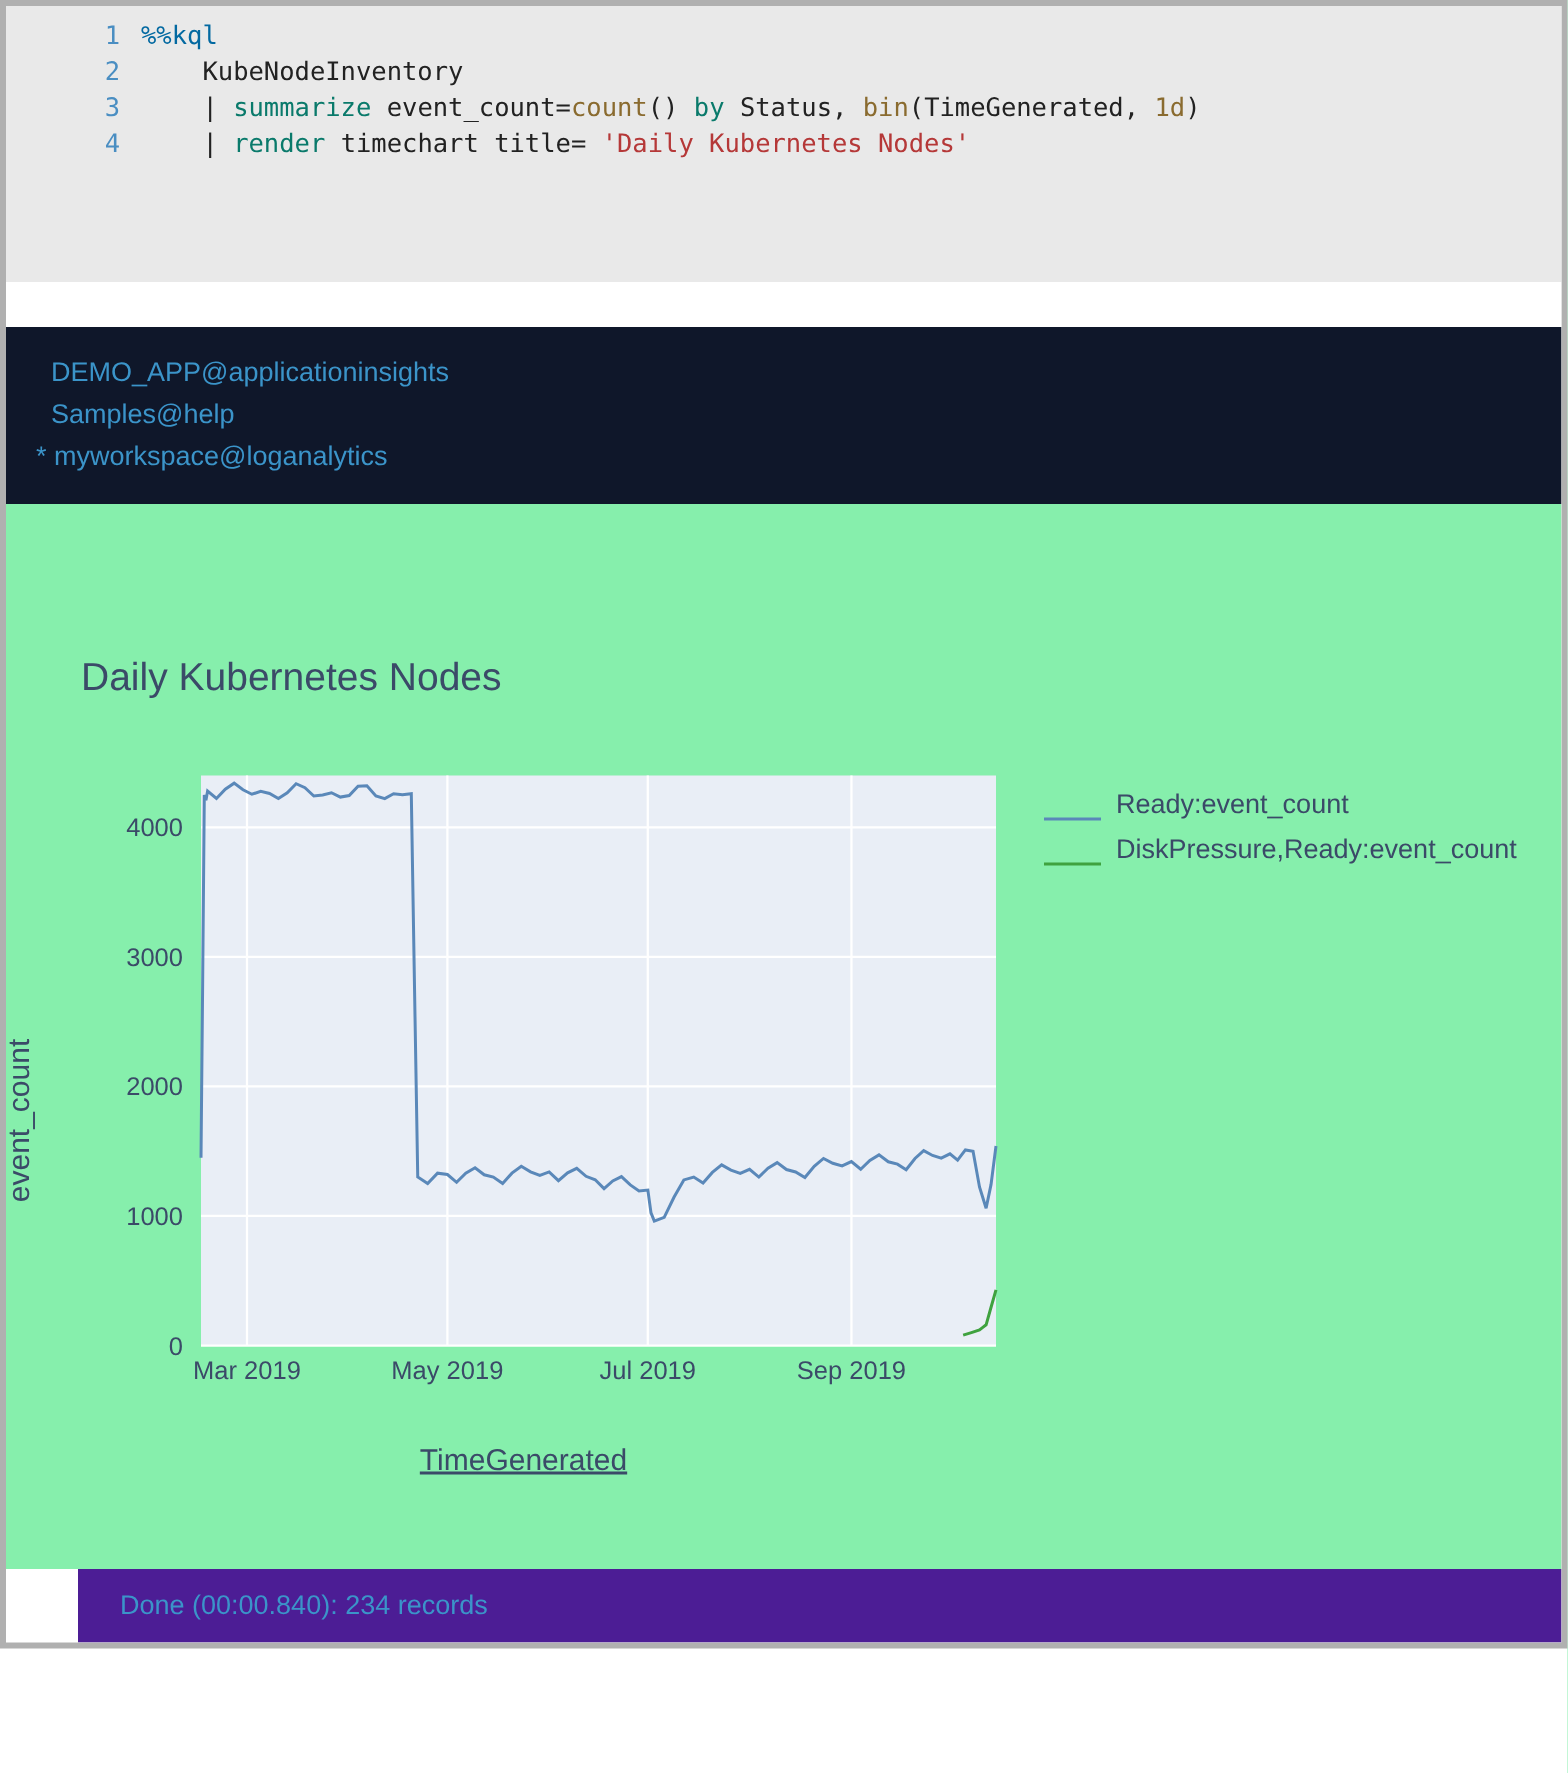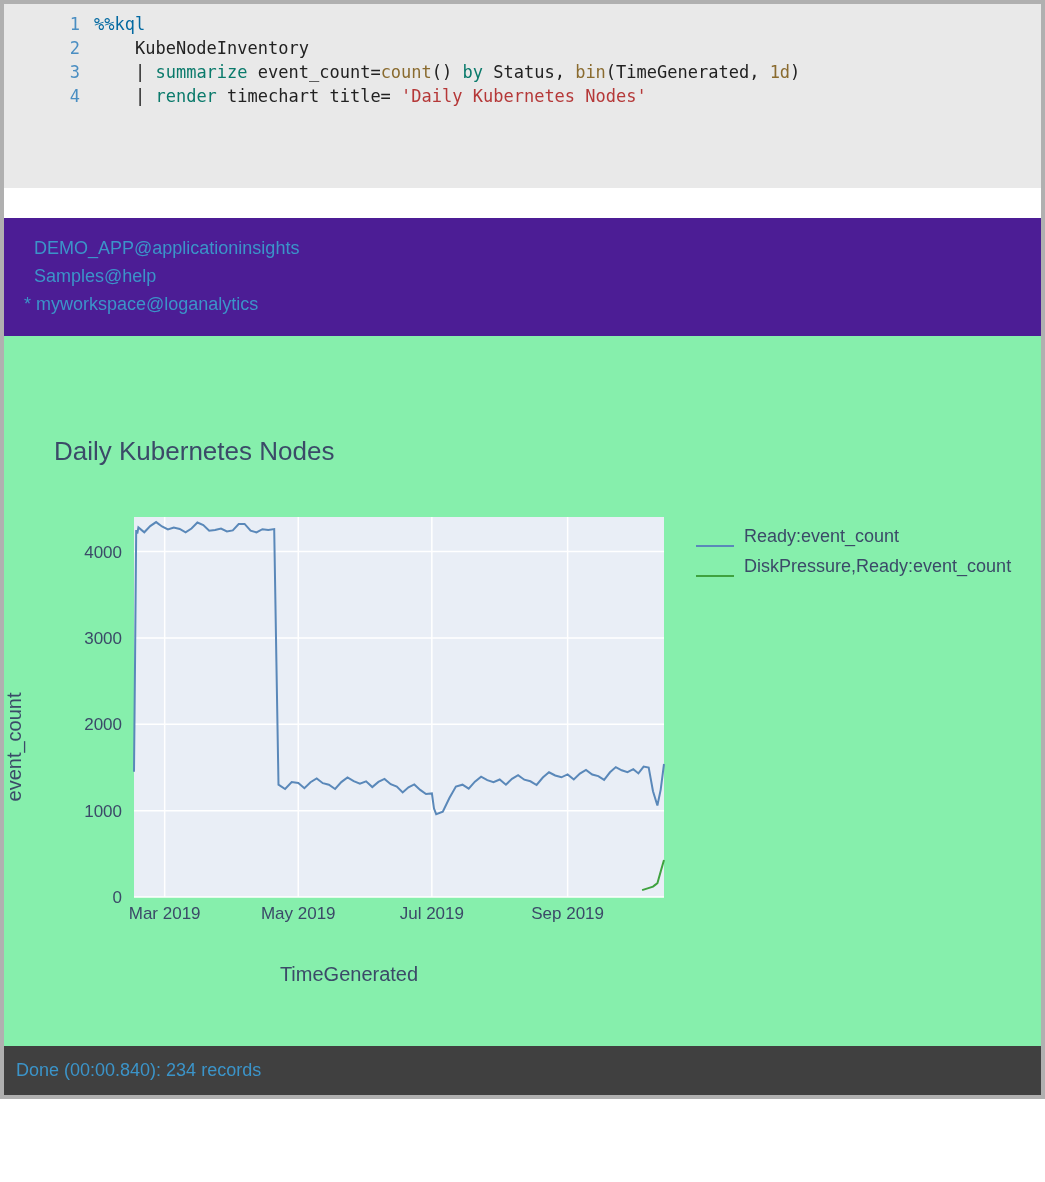--- a/index.html
+++ b/index.html
@@ -31,21 +31,21 @@
     color: #222;
   }
   .code .magic { color: #0369a1; }
   .code .kw { color: #0a7a6b; }
   .code .fn { color: #8a6b2f; }
   .code .lit { color: #8a6b2f; }
   .code .str { color: #b53838; }
   .code .pipe { color: #222; }
   .output-spacer { height: 30px; background: #fff; }
   .info-band {
-    background: #4c1d95;
+    background: #0f172a;
     color: #3b94c9;
     font-size: 18px;
     padding: 16px 20px 18px 20px;
     line-height: 28px;
   }
   .info-band .ws { display: block; padding-left: 10px; }
   .info-band .ws.active { padding-left: 0; }
   .chart-wrap { padding: 100px 10px 60px 20px; background: #86efac; }
   .chart-title {
     font-size: 26px;
@@ -63,42 +63,44 @@
     transform: translate(-50%, -50%) rotate(-90deg);
     color: #3b4a68;
     font-size: 20px;
   }
   .plot-svg { display: block; }
   .xaxis-label {
     text-align: center;
     color: #3b4a68;
     font-size: 20px;
     margin-top: 36px;
+    text-decoration: underline;
   }
   .tick-text { fill: #3b4a68; font-size: 17px; }
   .grid-line { stroke: #ffffff; stroke-width: 1.5; }
   .plot-bg { fill: #e9eef6; }
   .series-line { fill: none; stroke-width: 2; }
   .legend {
     margin-left: 22px;
     margin-top: 10px;
     font-size: 18px;
     color: #3b4a68;
   }
   .legend-row { display: flex; align-items: flex-end; height: 30px; }
   .legend-swatch {
     width: 38px; height: 0;
     border-top: 2.5px solid;
     margin-right: 10px;
   }
   .status-band {
-    background: #404040;
+    background: #4c1d95;
     color: #3b94c9;
     font-size: 18px;
-    padding: 14px 12px;
+    padding: 14px 28px;
+    margin-left: 48px;
   }
 </style>
 </head>
 <body>
 
 <div class="code-cell">
   <div class="gutter">
     <div>1</div>
     <div>2</div>
     <div>3</div>

